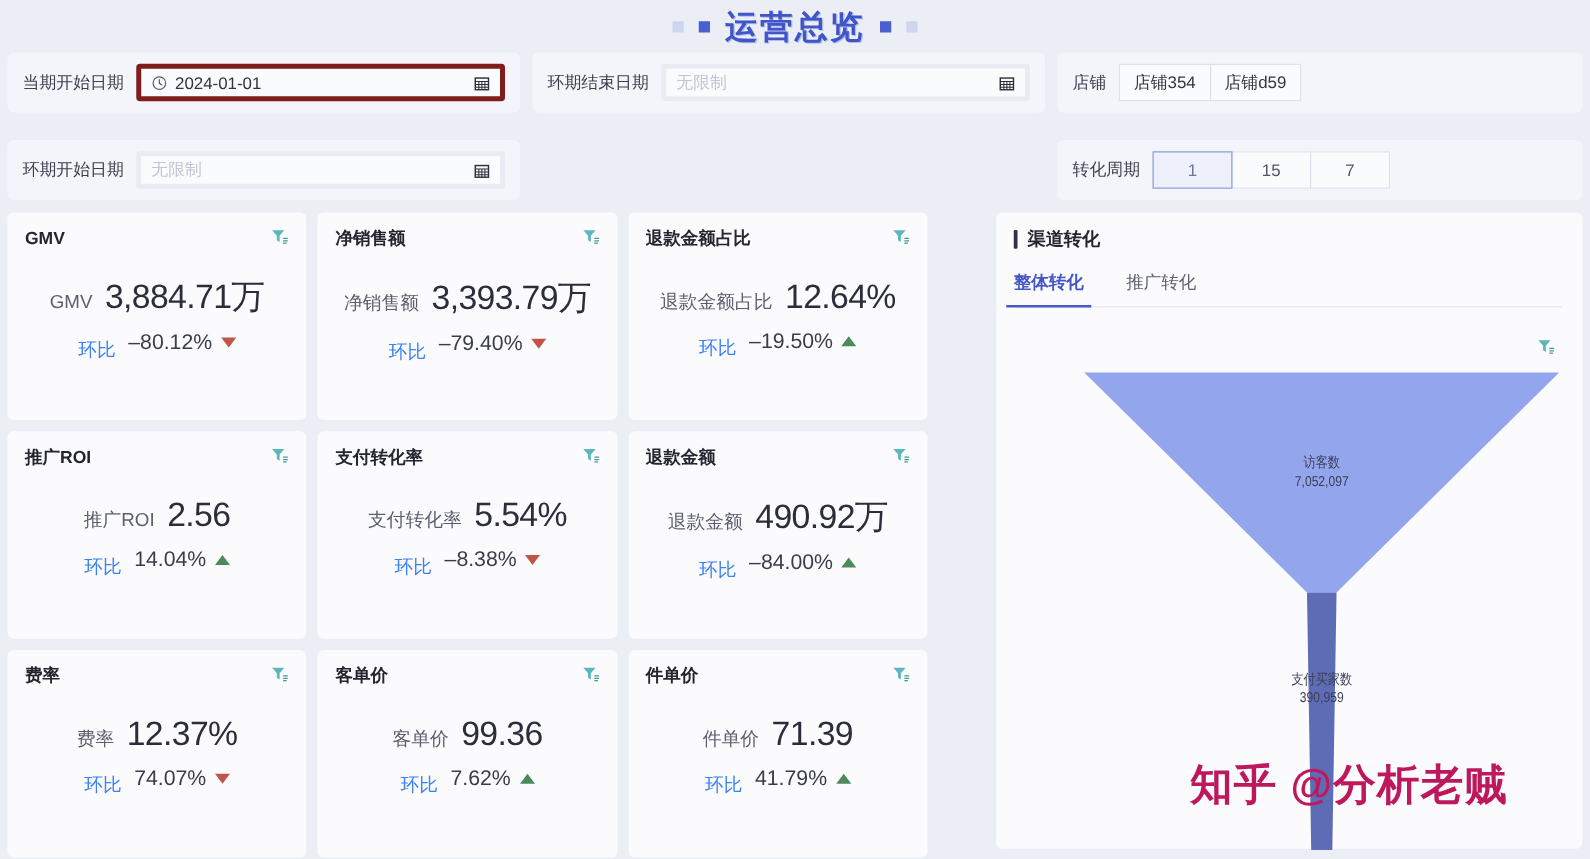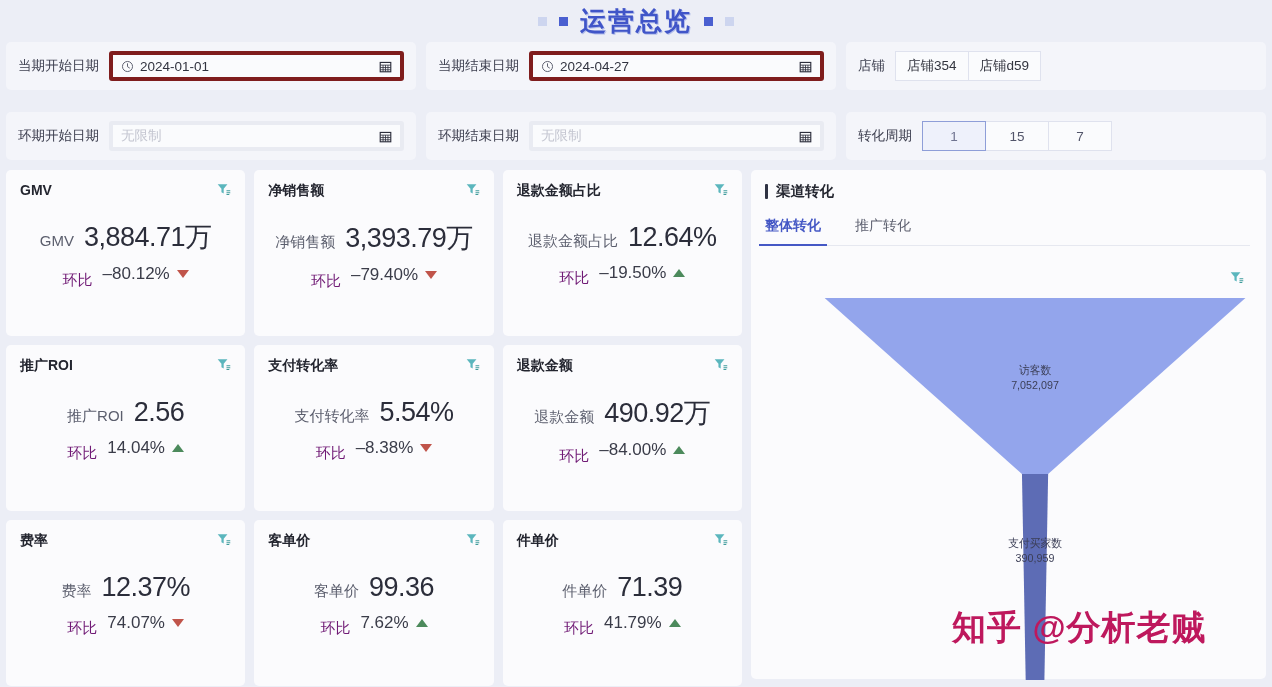--- a/index.html
+++ b/index.html
@@ -84,34 +84,34 @@
   .filter-icon { width: 15px; height: 15px; flex: 0 0 15px; }
   .card-body {
     flex: 1; display: flex; flex-direction: column;
     justify-content: center; padding-bottom: 14px;
   }
   .mrow { display: flex; align-items: baseline; justify-content: center; gap: 10px; }
   .mrow.main-row { margin-bottom: 4px; }
   .mlabel { font-size: 15px; color: #5b5e6d; white-space: nowrap; }
   .mvalue { font-size: 27px; color: #2b2d3a; font-weight: 500; letter-spacing: -.5px; }
   .crow { display: flex; align-items: center; justify-content: center; gap: 10px; }
-  .clabel { font-size: 15px; color: #701a75; margin-top: 12px; }
+  .clabel { font-size: 15px; color: #3b82f6; margin-top: 12px; }
   .cvalue { font-size: 17px; color: #3a3c49; }
   .tri { width: 0; height: 0; margin-left: 1px; }
   .tri.down { border-left: 6px solid transparent; border-right: 6px solid transparent; border-top: 8px solid #c0544a; }
   .tri.up { border-left: 6px solid transparent; border-right: 6px solid transparent; border-bottom: 8px solid #4c8a5c; }
   .cgroup { display: flex; align-items: center; gap: 6px; }
 
   
   .mrow .mlabel, .crow .clabel { text-align: right; }
 
   
   .panel {
     flex: 1; background: #fbfbfd; border-radius: 5px;
-    padding: 12px 16px 0 14px; position: relative; height: 509px;
+    padding: 12px 16px 0 14px; position: relative; height: 509px; margin-left: 46px;
   }
   .panel-head { display: flex; align-items: center; gap: 8px; }
   .panel-bar { width: 3px; height: 15px; background: #2f3243; border-radius: 1px; }
   .panel-title { font-size: 14.5px; font-weight: bold; color: #23252f; }
   .tabs { display: flex; gap: 34px; margin-top: 16px; border-bottom: 1px solid #e6e8f0; align-items: center; }
   .tab { font-size: 14px; padding-bottom: 10px; color: #5e6170; position: relative; }
   .tab.active { color: #4558c5; font-weight: bold; }
   .tab.active::after {
     content: ""; position: absolute; left: -6px; right: -6px; bottom: -1px;
     height: 2px; background: #4558c5;
@@ -171,34 +171,20 @@
           <svg class="cal-icon" viewBox="0 0 16 16">
             <rect x="1.5" y="3" width="13" height="11.5" fill="none" stroke="#2d2f3c" stroke-width="1.4"></rect>
             <path d="M1.5 6.3h13M5 6.3v8M8 6.3v8M11 6.3v8M1.5 9.3h13M1.5 12h13" stroke="#2d2f3c" stroke-width="1"></path>
           </svg>
         </div>
       </div>
     </div>
 
     <div class="fcol">
       <div class="fbox">
-        <span class="flabel">当期结束日期</span>
-        <div class="finput">
-          <svg class="clock-icon" viewBox="0 0 16 16">
-            <circle cx="8" cy="8" r="6.2" fill="none" stroke="#5c5f6e" stroke-width="1.2"></circle>
-            <path d="M8 4.6V8.2l2.4 1.6" fill="none" stroke="#5c5f6e" stroke-width="1.2" stroke-linecap="round"></path>
-          </svg>
-          <span class="val">2024-04-27</span>
-          <svg class="cal-icon" viewBox="0 0 16 16">
-            <rect x="1.5" y="3" width="13" height="11.5" fill="none" stroke="#2d2f3c" stroke-width="1.4"></rect>
-            <path d="M1.5 6.3h13M5 6.3v8M8 6.3v8M11 6.3v8M1.5 9.3h13M1.5 12h13" stroke="#2d2f3c" stroke-width="1"></path>
-          </svg>
-        </div>
-      </div>
-      <div class="fbox">
         <span class="flabel">环期结束日期</span>
         <div class="finput empty">
           <span class="ph">无限制</span>
           <svg class="cal-icon" viewBox="0 0 16 16">
             <rect x="1.5" y="3" width="13" height="11.5" fill="none" stroke="#2d2f3c" stroke-width="1.4"></rect>
             <path d="M1.5 6.3h13M5 6.3v8M8 6.3v8M11 6.3v8M1.5 9.3h13M1.5 12h13" stroke="#2d2f3c" stroke-width="1"></path>
           </svg>
         </div>
       </div>
     </div>

